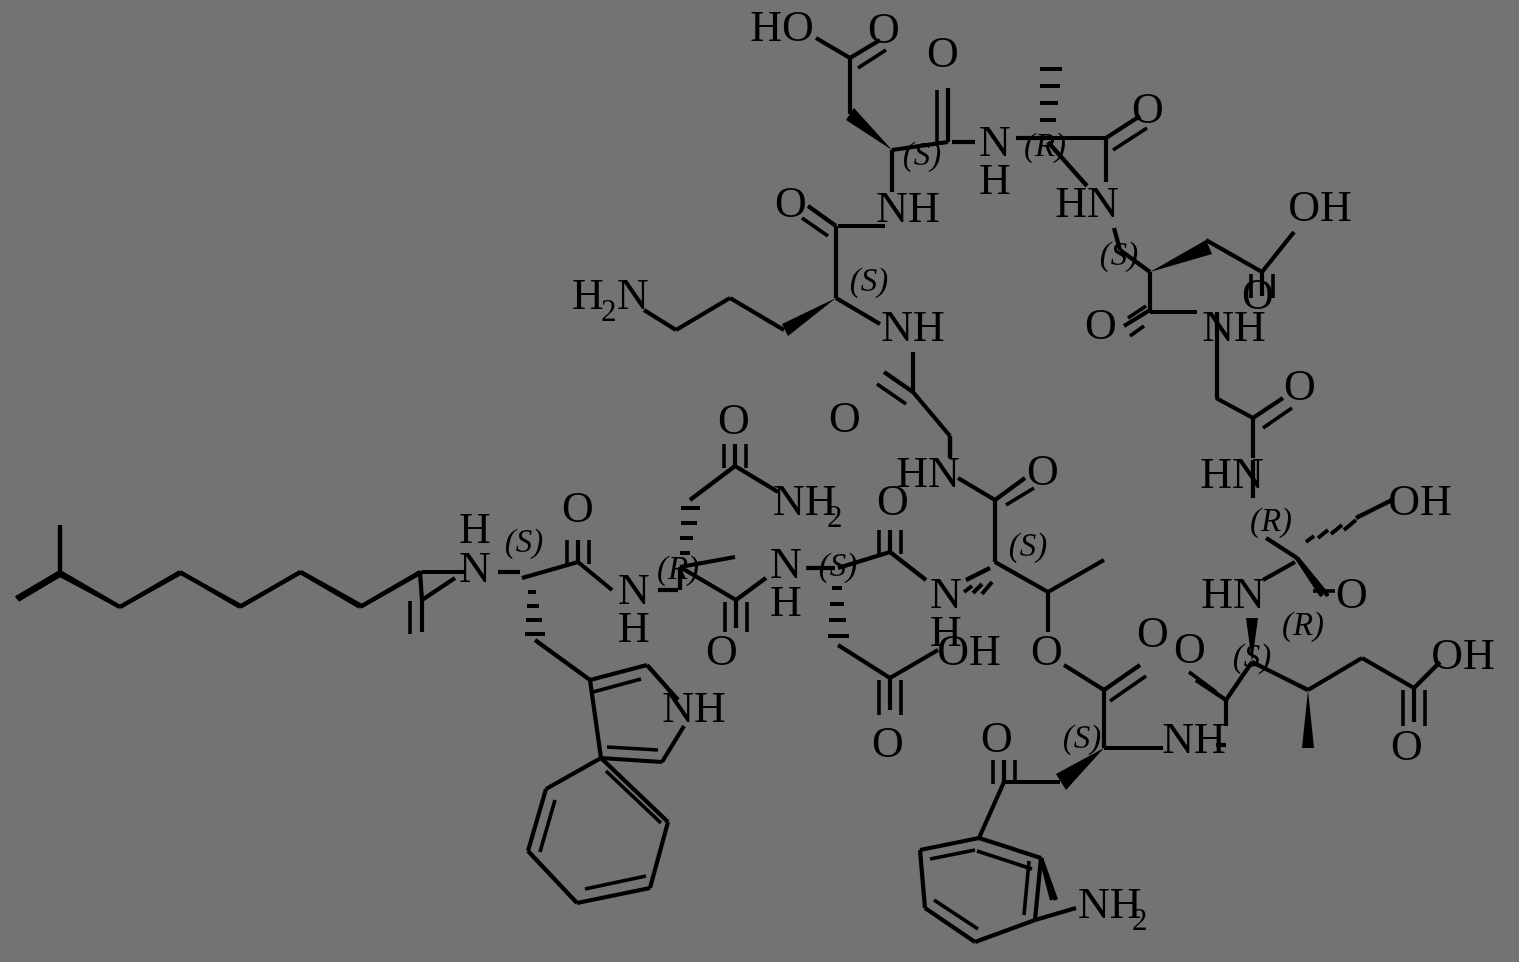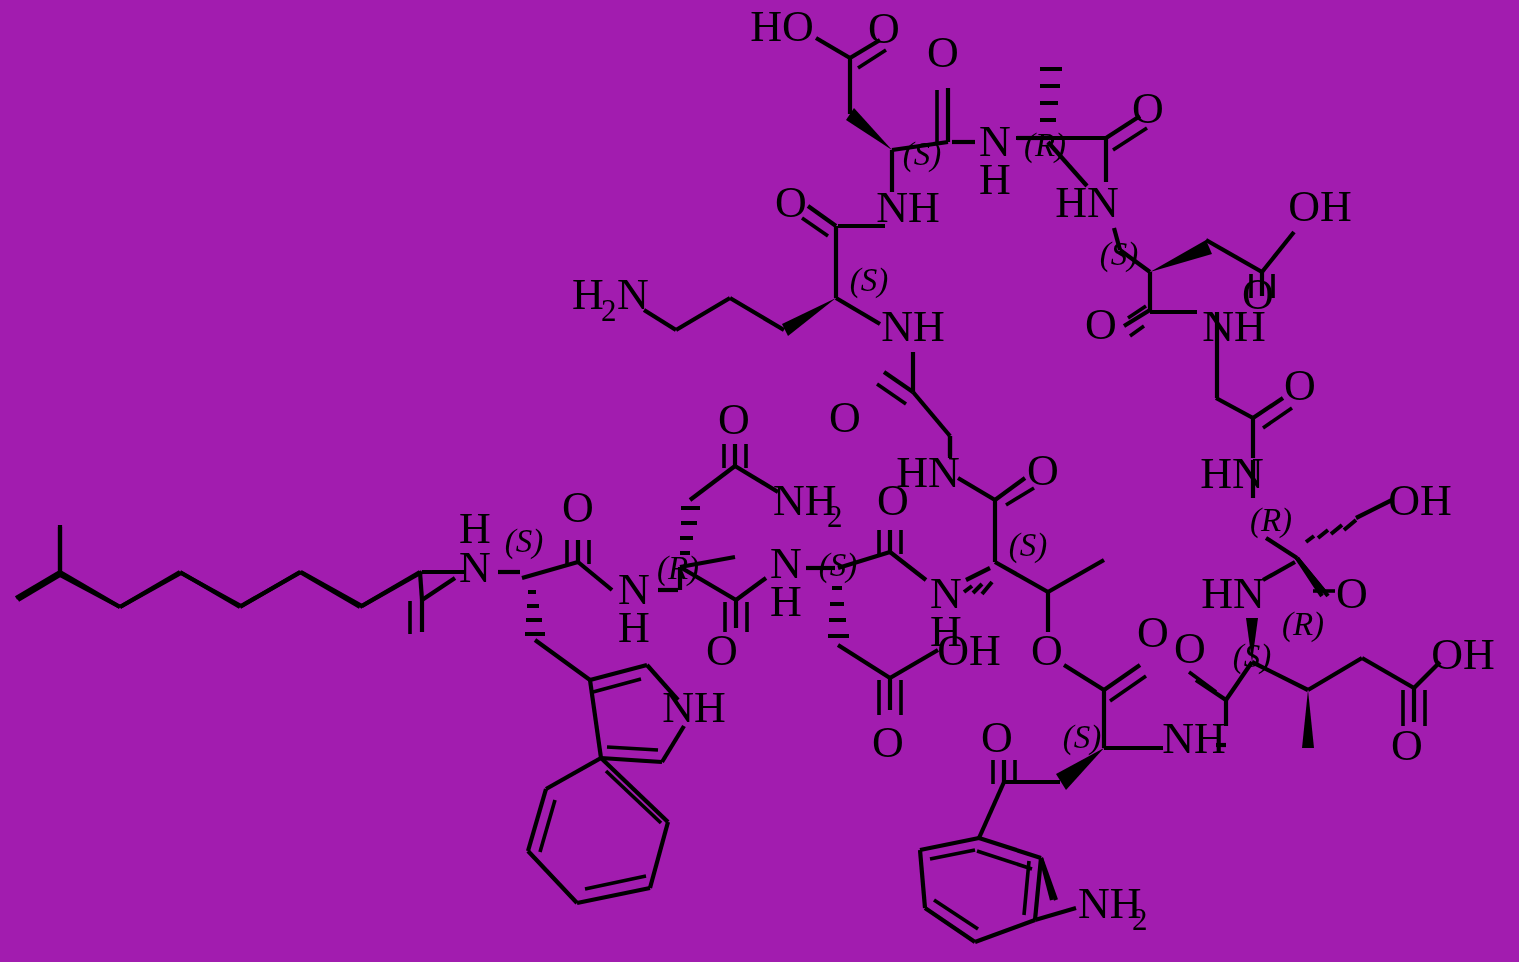--- a/index.html
+++ b/index.html
@@ -4,21 +4,21 @@
 <style>
   html, body {
     margin: 0;
     padding: 0;
     background: #ffffff;
   }
   #canvas-wrap {
     position: relative;
     width: 1519px;
     height: 962px;
-    background: #a21caf;
+    background: #737373;
     overflow: hidden;
     font-family: "Liberation Serif", serif;
   }
   svg#structure {
     position: absolute;
     left: 0; top: 0;
     width: 1519px;
     height: 962px;
     display: block;
   }

